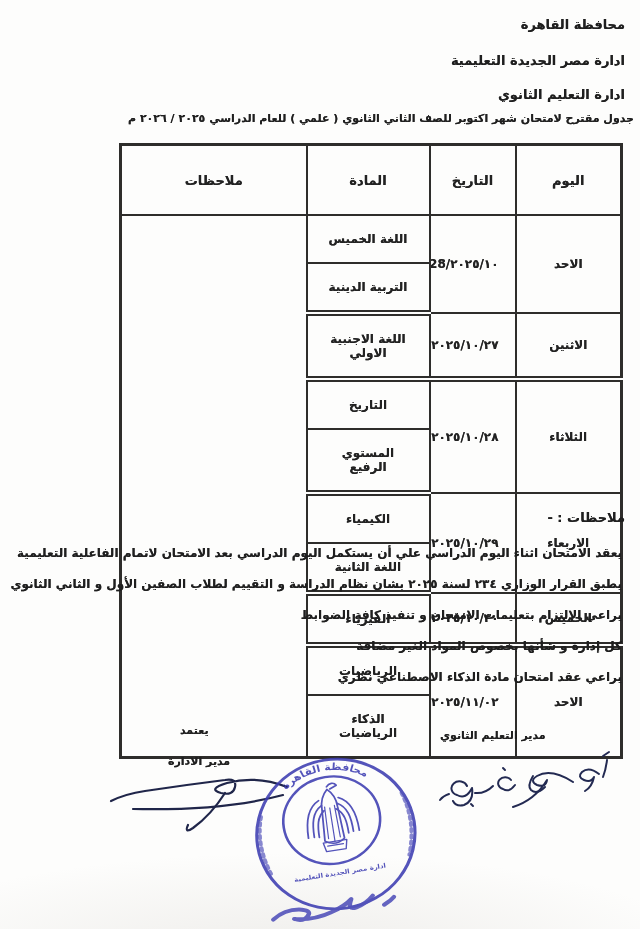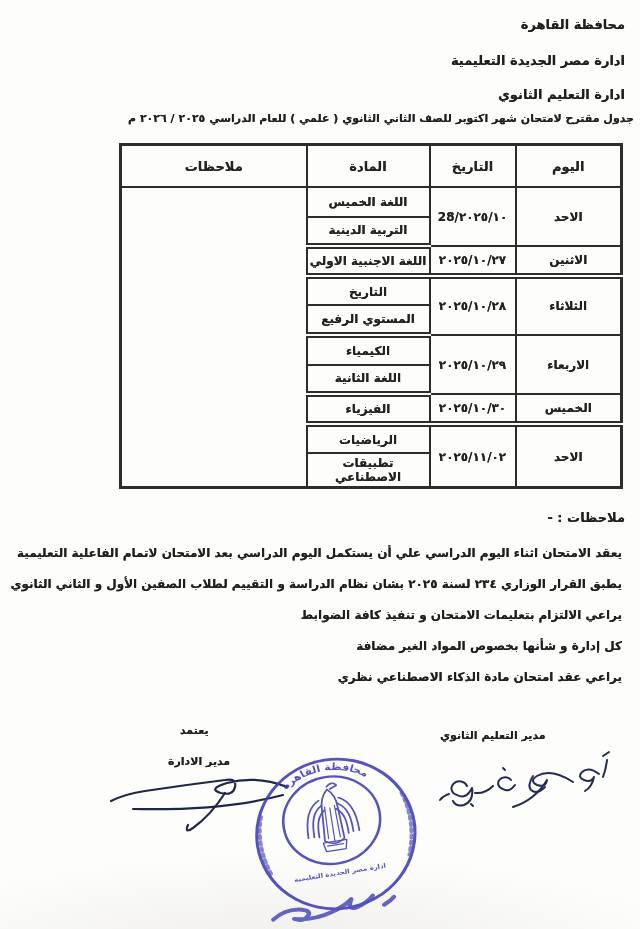--- a/index.html
+++ b/index.html
@@ -15,21 +15,21 @@
   .abs{position:absolute;white-space:nowrap;}
   .hline{font-size:13px;}
   .title{font-size:11px;}
 
   table.sched{
     position:absolute;top:143px;left:119px;width:501px;
     border-collapse:collapse;table-layout:fixed;
     border:3px solid #2e2d2b;
   }
   table.sched th,table.sched td{
-    border:2px solid #2e2d2b;padding:2px;margin:0;
+    border:2px solid #2e2d2b;padding:16px;margin:0;
     text-align:center;vertical-align:middle;
     font-size:12px;font-weight:700;color:#222;
     text-shadow:0 0 .5px rgba(31,31,31,.8);
     overflow:hidden;
   }
   table.sched thead th{height:36px;font-size:13px;}
   table.sched tbody tr{height:29.6px;}
   td.gbot,tr.gend td{border-bottom:6px double #2e2d2b;}
   td.datec{letter-spacing:1px;font-size:12px;}
   td.notesc{background:transparent;}
@@ -104,21 +104,21 @@
         <td>الخميس</td>
         <td class="datec">٢٠٢٥/١٠/٣٠</td>
         <td>الفيزياء</td>
       </tr>
       <tr>
         <td rowspan="2">الاحد</td>
         <td rowspan="2" class="datec">٢٠٢٥/١١/٠٢</td>
         <td>الرياضيات</td>
       </tr>
       <tr>
-        <td>تطبيقات الاصطناعي</td>
+        <td>الذكاء الرياضيات</td>
       </tr>
     </tbody>
   </table>
 
   <div class="abs notes-head ink" style="top:510px;right:15px;">ملاحظات : -</div>
   <div class="note-lines ink">
     <div>يعقد الامتحان اثناء اليوم الدراسي علي أن يستكمل اليوم الدراسي بعد الامتحان لاتمام الفاعلية التعليمية</div>
     <div>يطبق القرار الوزاري ٢٣٤ لسنة ٢٠٢٥ بشان نظام الدراسة و التقييم لطلاب الصفين الأول و الثاني الثانوي</div>
     <div>يراعي الالتزام بتعليمات الامتحان و تنفيذ كافة الضوابط</div>
     <div>كل إدارة و شأنها بخصوص المواد الغير مضافة</div>

